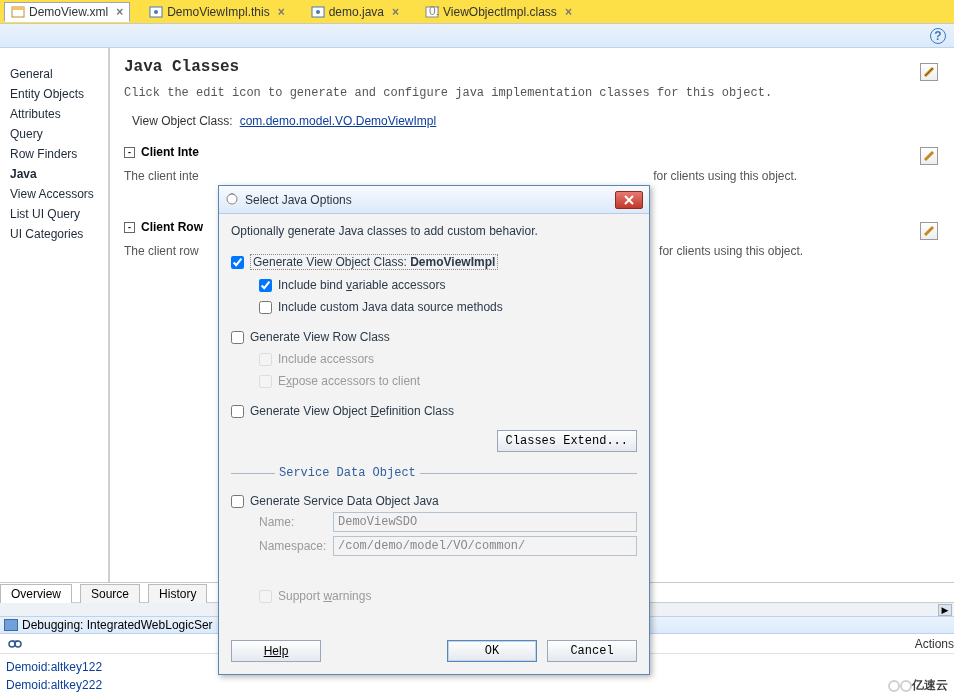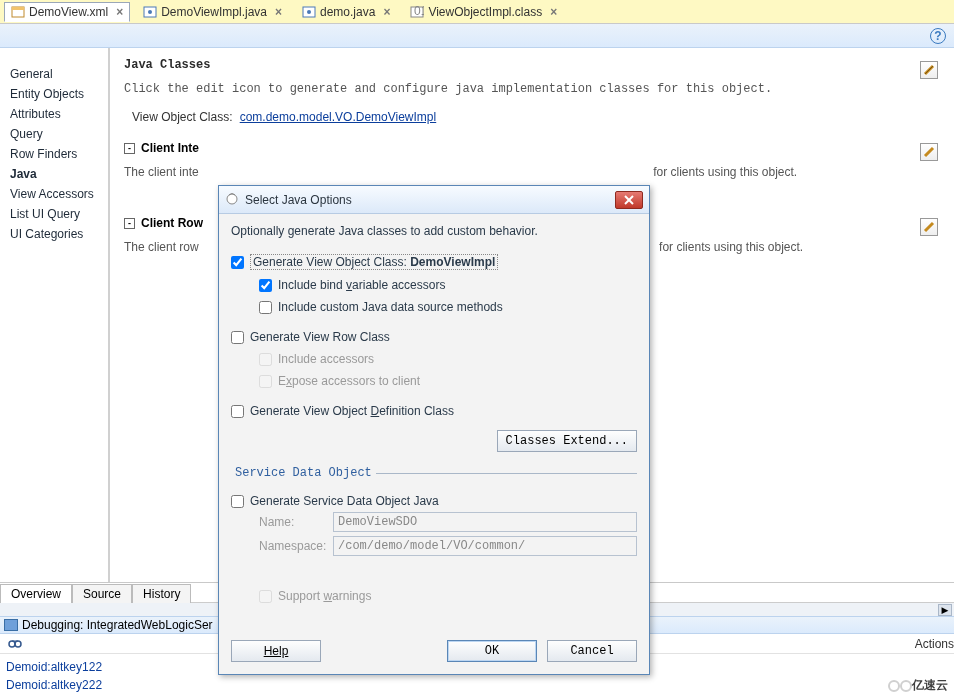--- a/index.html
+++ b/index.html
@@ -1,49 +1,49 @@
 <!DOCTYPE html>
 <html><head>
 <meta charset="utf-8">
 <style>
   * { box-sizing: border-box; margin: 0; padding: 0; font-family: "Microsoft YaHei", "SimSun", Tahoma, sans-serif; font-size: 12px; }
   html, body { width: 954px; height: 698px; background: #ffffff; overflow: hidden; }
   .root { width: 100%; height: 100%; display: flex; flex-direction: column; }
 
   
-  .editor-tabs { display: flex; align-items: center; height: 24px; border-bottom: 1px solid #c9c9c9; background: #fef9c3; padding-left: 4px; gap: 6px; }
+  .editor-tabs { display: flex; align-items: center; height: 24px; border-bottom: 1px solid #c9c9c9; background: #fde047; padding-left: 4px; gap: 12px; }
   .tab { display: flex; align-items: center; padding: 2px 6px; gap: 4px; border: 1px solid transparent; color: #333; cursor: pointer; }
   .tab.active { border: 1px solid #9aa7b8; border-bottom: 1px solid #fff; background: #fff; }
   .tab .ficon { width: 14px; height: 14px; display: inline-flex; align-items: center; justify-content: center; }
   .tab .close-x { color: #777; font-weight: bold; padding-left: 4px; cursor: pointer; }
 
   
   .blue-strip { height: 24px; background: linear-gradient(#eaf2fb, #dbeafc); border-bottom: 1px solid #bcd3ee; display: flex; justify-content: flex-end; align-items: center; padding-right: 8px; }
   .help-icon { width: 16px; height: 16px; border: 1px solid #3a7ac0; border-radius: 50%; color: #3a7ac0; display: flex; align-items: center; justify-content: center; font-weight: bold; cursor: pointer; }
 
   
   .mid { display: flex; flex: 1; min-height: 0; }
   .side-nav { width: 110px; border-right: 2px solid #d0d0d0; padding: 16px 0; background: #ffffff; }
   .side-nav-item { padding: 3px 10px; color: #1e2a38; cursor: pointer; }
   .side-nav-item.active { font-weight: bold; }
 
   .content { flex: 1; padding: 10px 16px 10px 14px; overflow: hidden; display: flex; flex-direction: column; position: relative; }
-  .content h2 { font-family: "Courier New", monospace; font-size: 12px; font-weight: bold; color: #2b2b2b; margin-bottom: 10px; }
+  .content h2 { font-family: "Courier New", monospace; font-size: 16px; font-weight: bold; color: #2b2b2b; margin-bottom: 10px; }
   .pencil { width: 18px; height: 18px; border: 1px solid #999; background: linear-gradient(#fff,#eee); display:flex; align-items:center; justify-content:center; cursor:pointer; }
   .row-head { display:flex; justify-content:space-between; align-items:center; }
   .desc { color: #555; font-family: "Courier New", monospace; margin-bottom: 14px; }
   .vocab { font-family: "Courier New", monospace; color:#333; margin-bottom:14px; padding-left:8px; }
   .vocab a { color:#0b3e9c; text-decoration: underline; }
 
   .section-head { display:flex; align-items:center; gap:6px; font-family:"Courier New", monospace; font-weight:bold; margin-top:2px; margin-bottom:10px; }
   .collapse-box { width:11px; height:11px; border:1px solid #666; display:flex; align-items:center; justify-content:center; font-size:9px; line-height:1; cursor:pointer; }
 
   
   .subtabs { display:flex; border-top:1px solid #c9c9c9; height:20px; align-items:flex-end; background:#fff; }
-  .subtab { padding:2px 10px; border:1px solid #bbb; border-bottom:none; background:#f4f4f4; margin-right:0px; cursor:pointer; position:relative; top:1px; }
+  .subtab { padding:2px 10px; border:1px solid #bbb; border-bottom:none; background:#f4f4f4; margin-right:8px; cursor:pointer; position:relative; top:1px; }
   .subtab.active { background:#fff; }
 
   .hscroll-bar { height:14px; background:#eef2f7; border-top:1px solid #ccc; display:flex; justify-content:flex-end; align-items:center; }
   .hscroll-arrow { width:14px; height:12px; background:#dde4ed; border:1px solid #aab7c8; margin-right:2px; display:flex; align-items:center; justify-content:center; font-size:9px; cursor:pointer; }
 
   
   .debug-bar { height:18px; background:linear-gradient(#eaf2fb,#dbeafc); border-top:1px solid #bcd3ee; border-bottom:1px solid #bcd3ee; display:flex; align-items:center; padding-left:4px; font-family:"Courier New", monospace; }
   .debug-bar .bicon { width:14px; height:12px; background:#6fa0da; border:1px solid #3a6ea5; margin-right:4px; }
 
   
@@ -71,21 +71,21 @@
   .u { text-decoration: underline; }
   .disabled { color:#9a9a9a; }
   .disabled input[type=checkbox] { opacity:0.6; }
   .disabled input[type=text] { background:#f3f3f3; color:#888; }
 
   .right-btn-row { display:flex; justify-content:flex-end; margin-top:8px; margin-bottom:10px; }
   .std-btn { min-width:90px; height:22px; background:linear-gradient(#fefefe,#e4e9ef); border:1px solid #9aa7b8; cursor:pointer; font-family:"Courier New", monospace; padding:0 8px; }
   .std-btn.primary { border:1px solid #5a86b6; box-shadow: inset 0 0 0 1px #bcd6f2; }
 
   fieldset.sdo { border:none; border-top:1px solid #a9b7c8; margin-top:4px; padding-top:10px; }
-  fieldset.sdo legend { color:#2f5f9f; padding:0 4px; font-family:"Courier New", monospace; }
+  fieldset.sdo legend { color:#2f5f9f; padding:0 4px; font-family:"Courier New", monospace;margin-left:44px; }
   .form-row { display:flex; align-items:center; gap:8px; margin:4px 0 4px 28px; }
   .form-row label { width:66px; color:#9a9a9a; }
   .form-row input[type=text] { flex:1; height:20px; border:1px solid #b7c2d0; padding:0 4px; font-family:"Courier New", monospace; }
 
   .dlg-footer { display:flex; justify-content:space-between; align-items:center; padding:8px 12px 12px 12px; }
   .dlg-footer .right { display:flex; gap:10px; }
 
   
   .watermark { position:absolute; right:6px; bottom:4px; color:#404040; font-size:14px; font-weight:bold; display:flex; align-items:center; z-index:60; pointer-events:none; }
   .watermark .circ { width:12px; height:12px; border:2px solid #d0d0d0; border-radius:50%; }
@@ -108,21 +108,21 @@
       <span>DemoView.xml</span>
       <span class="close-x">×</span>
     </div>
     <div class="tab">
       <span class="ficon">
         <svg class="icon-svg" width="14" height="14">
             <rect x="1" y="2" width="12" height="10" fill="#fff" stroke="#4a79b7"></rect>
             <circle cx="7" cy="7" r="2" fill="#4a79b7"></circle>
           </svg>
       </span>
-      <span>DemoViewImpl.java</span>
+      <span>DemoViewImpl.this</span>
       <span class="close-x">×</span>
     </div>
     <div class="tab">
       <span class="ficon">
         <svg class="icon-svg" width="14" height="14">
             <rect x="1" y="2" width="12" height="10" fill="#fff" stroke="#4a79b7"></rect>
             <circle cx="7" cy="7" r="2" fill="#4a79b7"></circle>
           </svg>
       </span>
       <span>demo.java</span>

